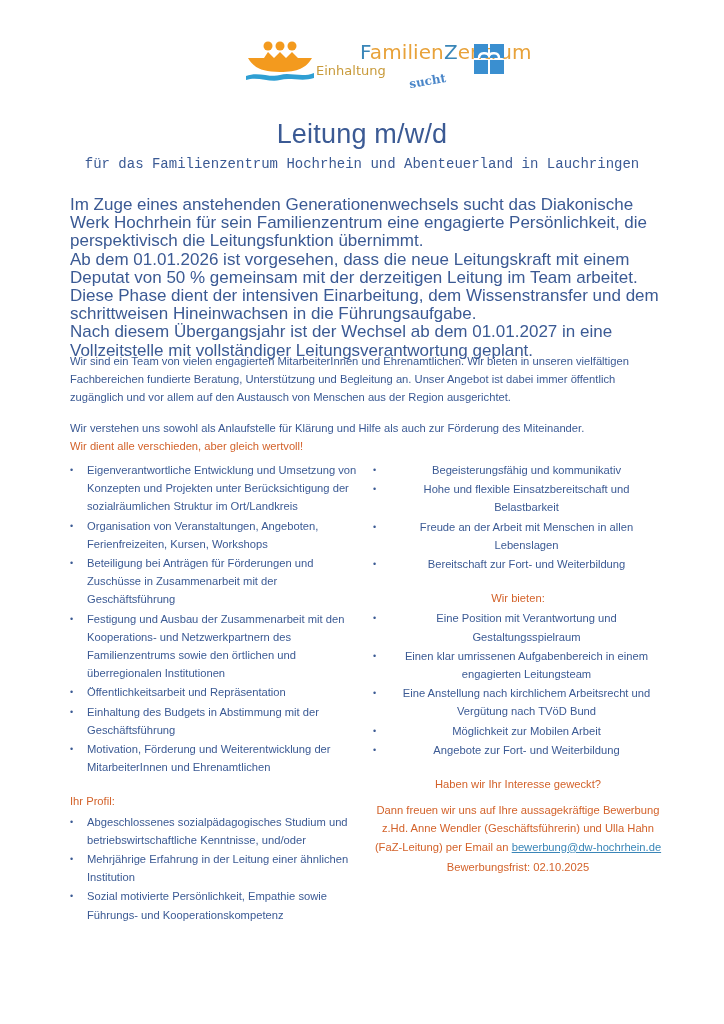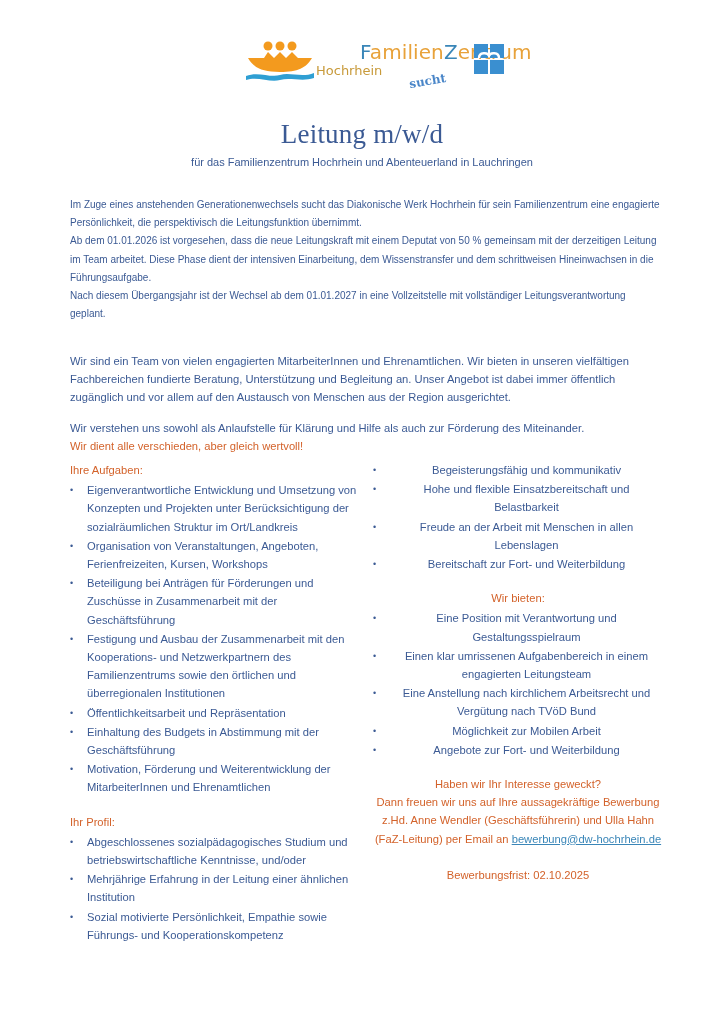--- a/index.html
+++ b/index.html
@@ -8,24 +8,24 @@
 
   .header { position: absolute; top: 36px; left: 244px; width: 290px; height: 66px; }
   .logo-boat { position: absolute; left: 0; top: 2px; width: 72px; height: 46px; }
   .logo-text { position: absolute; left: 72px; top: 7px; }
   .logo-line1 { font-size: 20px; letter-spacing: 0.1px; color: #e8a23a; white-space: nowrap; line-height: 18px; margin-left: 44px; }
   .logo-line1 .blue { color: #3a86b8; }
   .logo-line2 { font-size: 13px; color: #c89a3a; line-height: 16px; margin-top: 2px; }
   .sucht { position: absolute; left: 165px; top: 38px; font-family: "DejaVu Serif", serif; font-size: 12px; color: #4a86c8; transform: rotate(-10deg); font-weight: bold; }
   .diakonie-logo { position: absolute; left: 230px; top: 8px; width: 30px; height: 30px; }
 
-  .title { position: absolute; top: 119px; left: 0; width: 724px; text-align: center; font-size: 27px; color: #3b5a94; font-family: Liberation Serif, serif; letter-spacing: 0.2px; }
-  .subtitle { position: absolute; top: 156px; left: 0; width: 724px; text-align: center; font-size: 11px; color: #3b5a94; font-family: Liberation Sans, sans-serif; }
+  .title { position: absolute; top: 119px; left: 0; width: 724px; text-align: center; font-size: 27px; color: #3b5a94; font-family: Liberation Sans, sans-serif; letter-spacing: 0.2px; }
+  .subtitle { position: absolute; top: 156px; left: 0; width: 724px; text-align: center; font-size: 14px; color: #3b5a94; font-family: Liberation Mono, monospace; }
 
-  .intro { position: absolute; left: 70px; top: 196px; width: 590px; font-family: "Liberation Sans", sans-serif; font-size: 10px; line-height: 18.2px; color: #3b5a94; }
+  .intro { position: absolute; left: 70px; top: 196px; width: 590px; font-family: "Liberation Sans", sans-serif; font-size: 17px; line-height: 18.2px; color: #3b5a94; }
   .intro p { margin-bottom: 0; }
   .team { position: absolute; left: 70px; top: 352px; width: 590px; font-family: "Liberation Sans", sans-serif; font-size: 11.2px; line-height: 18.2px; color: #3b5a94; }
   .team p.gap { margin-top: 12px; }
   .accent { color: #d3622a; }
 
   .col { position: absolute; font-family: "Liberation Sans", sans-serif; font-size: 11.2px; line-height: 18.2px; color: #3b5a94; }
   .col-left { left: 70px; top: 461px; width: 290px; }
   .col-right { left: 373px; top: 461px; width: 290px; text-align: center; }
   .section-head { color: #d3622a; margin-bottom: 2px; }
   ul.bullets { list-style: none; }
@@ -44,21 +44,21 @@
     <circle cx="24" cy="8" r="4.5" fill="#f39a1e"></circle>
     <circle cx="36" cy="8" r="4.5" fill="#f39a1e"></circle>
     <circle cx="48" cy="8" r="4.5" fill="#f39a1e"></circle>
     <path d="M4 20 L20 20 L24 14 L30 20 L36 14 L42 20 L48 14 L54 20 L68 20 C62 30 54 34 36 34 C18 34 10 30 4 20 Z" fill="#f39a1e"></path>
     <path d="M2 38 C14 33 26 40 36 37 C46 34 58 40 70 35 L70 40 C58 44 46 39 36 42 C26 45 14 38 2 42 Z" fill="#2f9fd3"></path>
   </svg>
   <div class="logo-text">
     <div class="logo-line1">
       <span class="blue">F</span><span>amilien</span><span class="blue">Z</span><span>entrum</span>
     </div>
-    <div class="logo-line2">Hochrhein</div>
+    <div class="logo-line2">Einhaltung</div>
   </div>
   <div class="sucht">sucht</div>
   <svg class="diakonie-logo" viewBox="0 0 30 30">
     <rect x="0" y="0" width="14" height="14" fill="#3a8fd0"></rect>
     <rect x="16" y="0" width="14" height="14" fill="#3a8fd0"></rect>
     <rect x="0" y="16" width="14" height="14" fill="#3a8fd0"></rect>
     <rect x="16" y="16" width="14" height="14" fill="#3a8fd0"></rect>
     <path d="M5 14 C5 8 14 8 15 12 C16 8 25 8 25 14" fill="none" stroke="#ffffff" stroke-width="2.4"></path>
   </svg>
 </div>
@@ -72,21 +72,20 @@
   <p>Nach diesem Übergangsjahr ist der Wechsel ab dem 01.01.2027 in eine Vollzeitstelle mit vollständiger Leitungsverantwortung geplant.</p>
 </div>
 
 <div class="team">
   <p>Wir sind ein Team von vielen engagierten MitarbeiterInnen und Ehrenamtlichen. Wir bieten in unseren vielfältigen Fachbereichen fundierte Beratung, Unterstützung und Begleitung an. Unser Angebot ist dabei immer öffentlich zugänglich und vor allem auf den Austausch von Menschen aus der Region ausgerichtet.</p>
   <p class="gap">Wir verstehen uns sowohl als Anlaufstelle für Klärung und Hilfe als auch zur Förderung des Miteinander.</p>
   <p class="accent">Wir dient alle verschieden, aber gleich wertvoll!</p>
 </div>
 
 <div class="col col-left">
-  <div class="section-head">Ihre Aufgaben:</div>
   <ul class="bullets">
     <li>Eigenverantwortliche Entwicklung und Umsetzung von Konzepten und Projekten unter Berücksichtigung der sozialräumlichen Struktur im Ort/Landkreis</li>
     <li>Organisation von Veranstaltungen, Angeboten, Ferienfreizeiten, Kursen, Workshops</li>
     <li>Beteiligung bei Anträgen für Förderungen und Zuschüsse in Zusammenarbeit mit der Geschäftsführung</li>
     <li>Festigung und Ausbau der Zusammenarbeit mit den Kooperations- und Netzwerkpartnern des Familienzentrums sowie den örtlichen und überregionalen Institutionen</li>
     <li>Öffentlichkeitsarbeit und Repräsentation</li>
     <li>Einhaltung des Budgets in Abstimmung mit der Geschäftsführung</li>
     <li>Motivation, Förderung und Weiterentwicklung der MitarbeiterInnen und Ehrenamtlichen</li>
   </ul>
   <div class="section-head gap-sec">Ihr Profil:</div>
@@ -107,16 +106,16 @@
   <div class="section-head gap-sec">Wir bieten:</div>
   <ul class="bullets">
     <li>Eine Position mit Verantwortung und Gestaltungsspielraum</li>
     <li>Einen klar umrissenen Aufgabenbereich in einem engagierten Leitungsteam</li>
     <li>Eine Anstellung nach kirchlichem Arbeitsrecht und Vergütung nach TVöD Bund</li>
     <li>Möglichkeit zur Mobilen Arbeit</li>
     <li>Angebote zur Fort- und Weiterbildung</li>
   </ul>
   <div class="contact gap-sec">
     <p>Haben wir Ihr Interesse geweckt?</p>
-    <p style=""><span>Dann freuen wir uns auf Ihre aussagekräftige Bewerbung z.Hd.  Anne Wendler (Geschäftsführerin) und Ulla Hahn (FaZ-Leitung) per Email an</span> <a class="email">bewerbung@dw-hochrhein.de</a></p>
-    <p style="margin-top:18px;">Bewerbungsfrist: 02.10.2025</p>
+    <p style="margin-top:8px;"><span>Dann freuen wir uns auf Ihre aussagekräftige Bewerbung z.Hd.  Anne Wendler (Geschäftsführerin) und Ulla Hahn (FaZ-Leitung) per Email an</span> <a class="email">bewerbung@dw-hochrhein.de</a></p>
+    <p style="margin-top:2px;">Bewerbungsfrist: 02.10.2025</p>
   </div>
 </div>
 
 </body></html>

